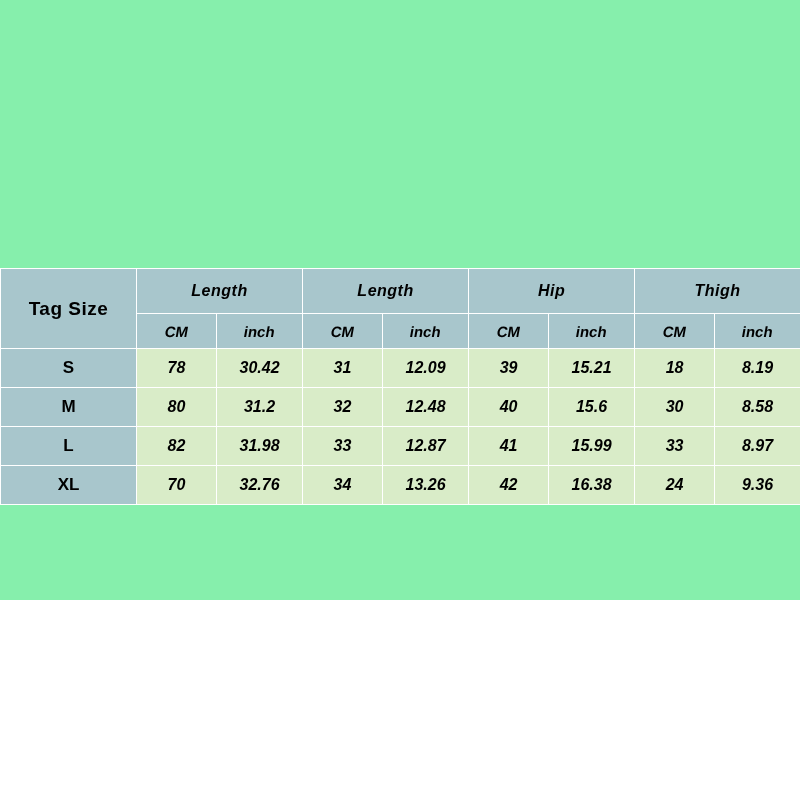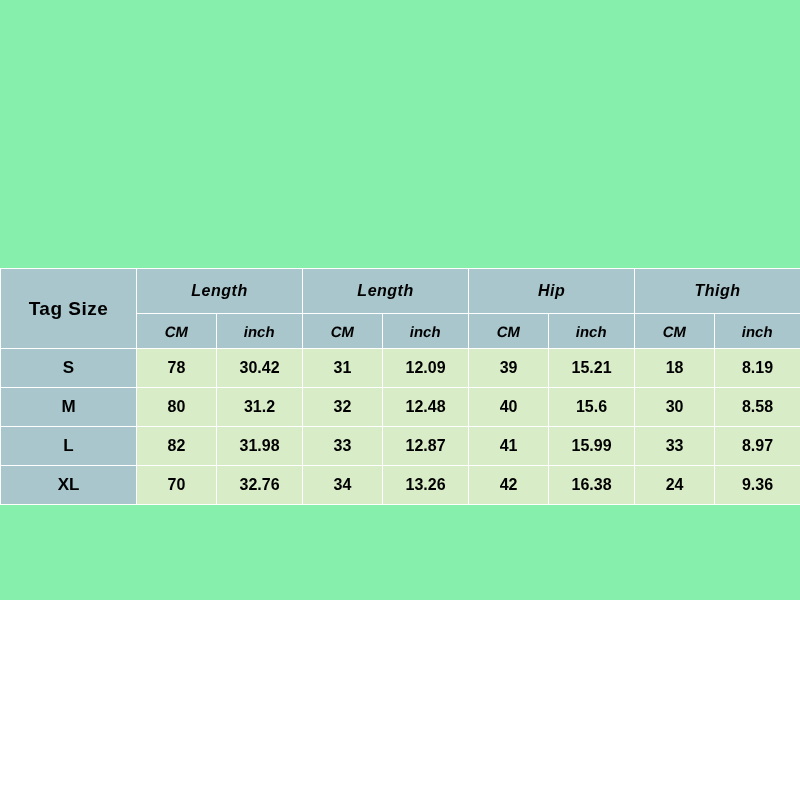--- a/index.html
+++ b/index.html
@@ -64,20 +64,21 @@
     font-size: 17px;
     height: 38px;
     font-weight: normal;
   }
   .val {
     background: #d9ecc8;
     font-size: 16px;
     height: 38px;
     font-weight: normal;
     border: 1px solid #ffffff;
+    font-style: italic;
   }
   .tagsize-cell {
     height: 78px;
   }
   .col-size { width: 136px; }
   .col-cm { width: 80px; }
   .col-in { width: 86px; }
 </style>
 </head>
 <body>

